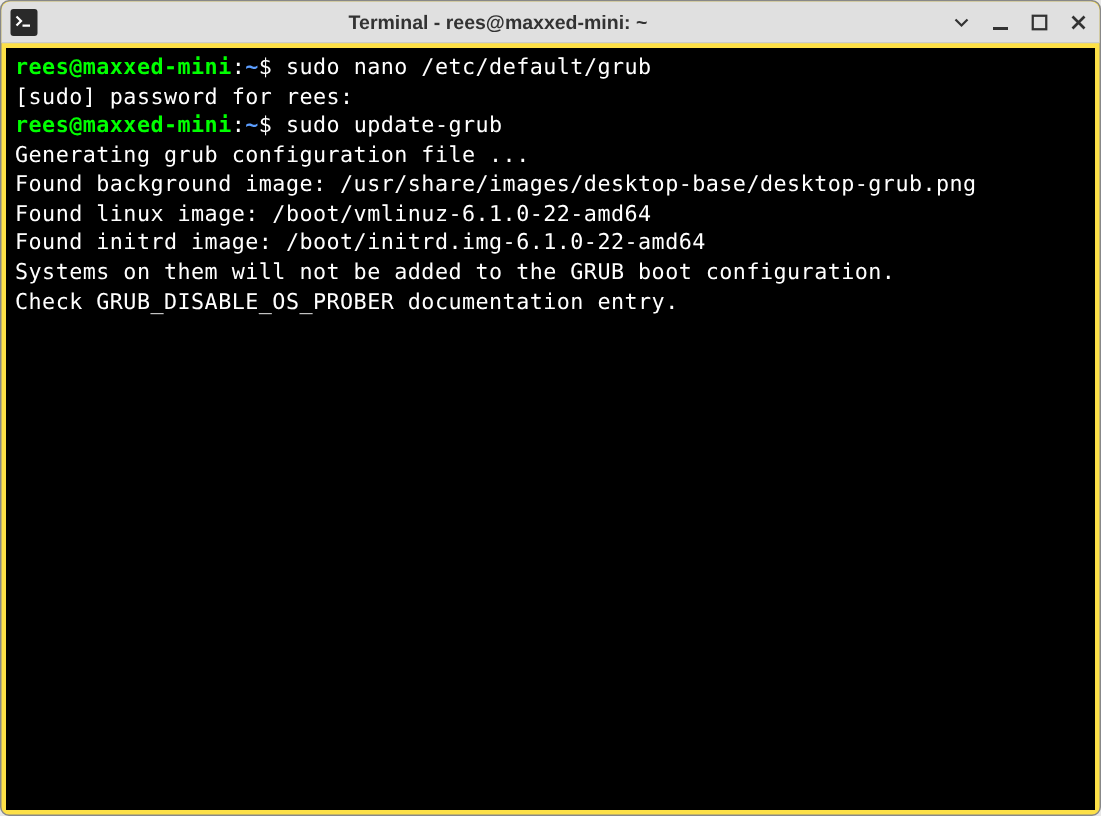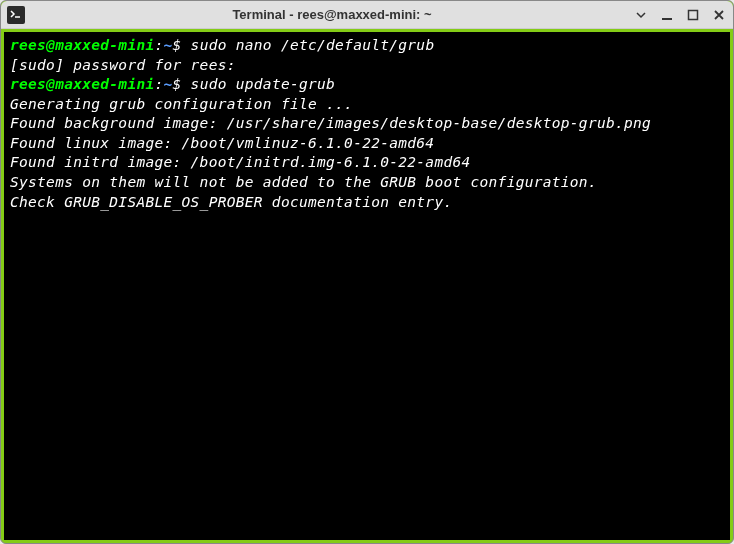--- a/index.html
+++ b/index.html
@@ -6,21 +6,21 @@
     body {
       font-family: sans-serif;
       background: #e8e8e8;
       width: 734px;
       height: 544px;
       overflow: hidden;
     }
     .window {
       width: 734px;
       height: 544px;
-      background: #84cc16;
+      background: #fde047;
       border: 1px solid #888;
       border-radius: 6px;
       display: flex;
       flex-direction: column;
     }
     .titlebar {
       height: 28px;
       background: #e0e0e0;
       display: flex;
       align-items: center;
@@ -81,21 +81,20 @@
       flex: 1;
       background: #000;
       padding: 4px 6px;
       margin: 3px;
       font-family: "DejaVu Sans Mono", "Liberation Mono", Consolas, monospace;
       font-size: 14.5px;
       line-height: 1.35;
       color: #fff;
       overflow: hidden;
       letter-spacing: 0.3px;
-      font-style: italic;
     }
     .line { white-space: pre; }
     .user-host { color: #00ff00; font-weight: bold; }
     .colon { color: #fff; }
     .path { color: #5c9eff; font-weight: bold; }
     .dollar { color: #fff; }
     .cmd { color: #fff; }
     .out { color: #fff; }
     .cursor {
       display: inline-block;

